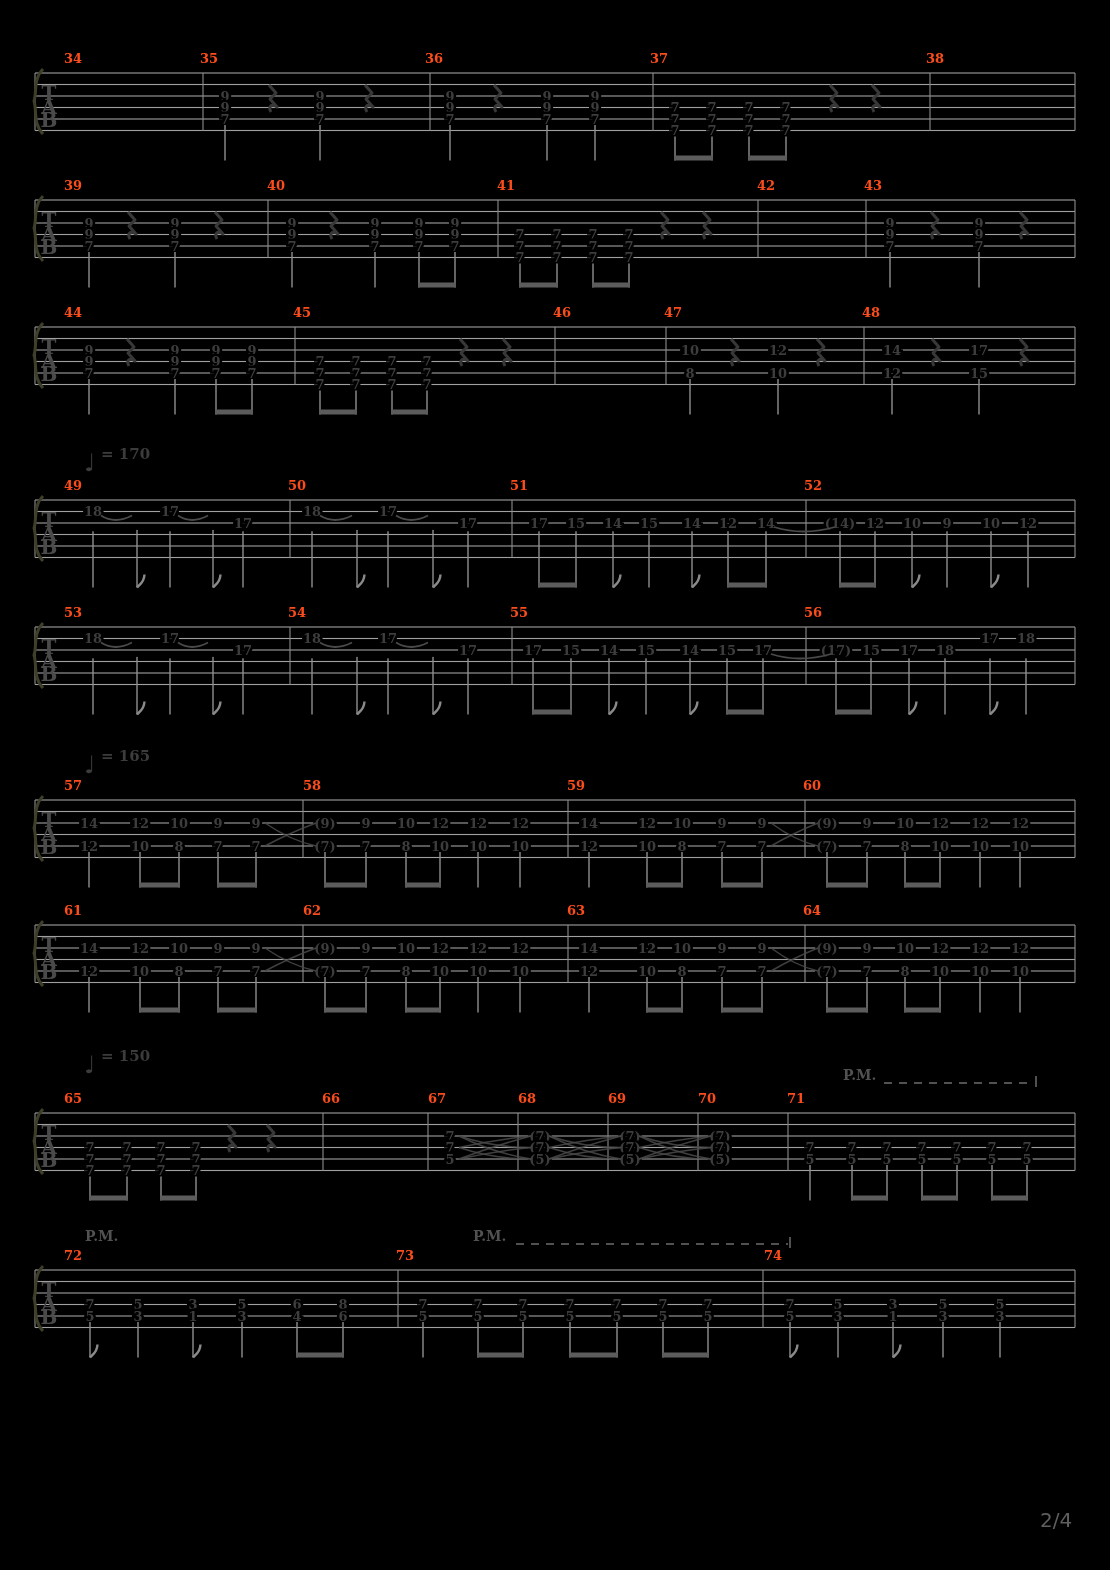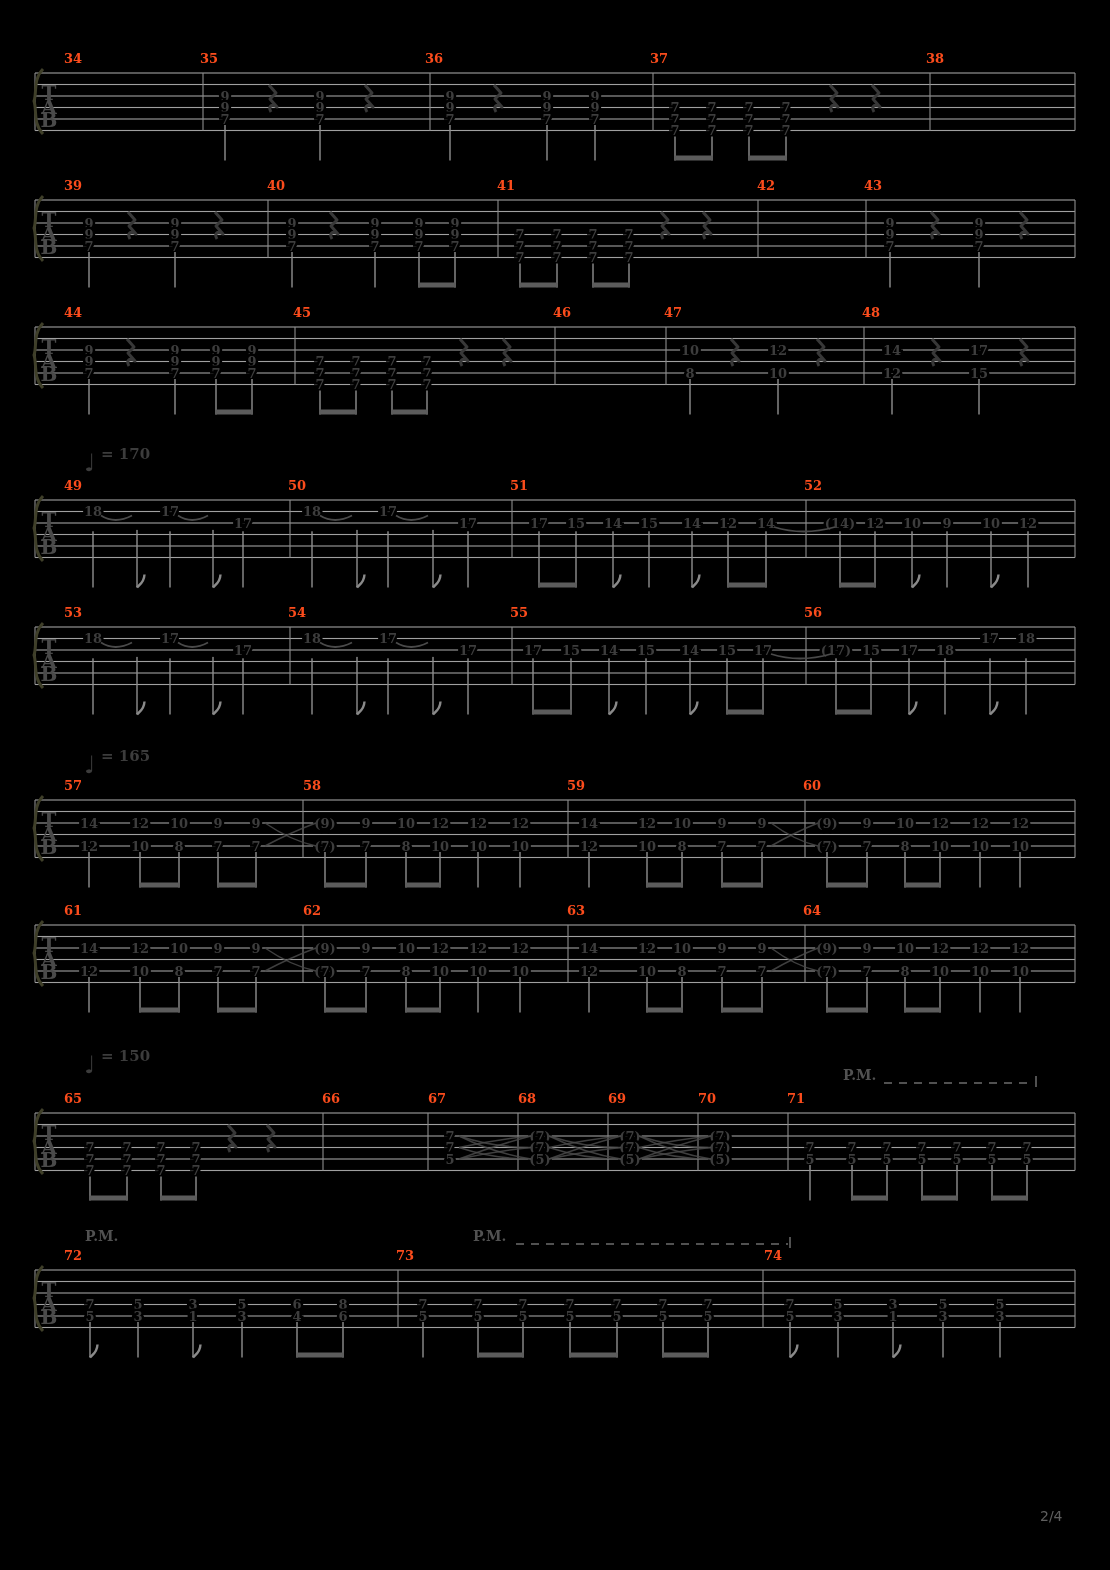--- a/index.html
+++ b/index.html
@@ -1,20 +1,20 @@
 <!DOCTYPE html>
 <html><head>
 <meta charset="utf-8">
 <style>
   html,body{margin:0;padding:0;background:#000;}
   #page{position:relative;width:1110px;height:1570px;background:#000;overflow:hidden;
         font-family:"DejaVu Serif", serif;}
   #score-svg{position:absolute;left:0;top:0;}
   #page-number{position:absolute;left:1040px;top:1508px;color:#5f5f5f;
-               font-family:"DejaVu Sans", sans-serif;font-size:14px;}
+               font-family:"DejaVu Sans", sans-serif;font-size:20px;}
 </style>
 </head>
 <body>
 
 <div id="page">
   <svg id="score-svg" width="1110" height="1570" viewBox="0 0 1110 1570">
       <g>
         <rect x="35" y="72.45" width="1040" height="1.1" fill="#a0a0a0"></rect>
         <rect x="35" y="83.95" width="1040" height="1.1" fill="#a0a0a0"></rect>
         <rect x="35" y="95.45" width="1040" height="1.1" fill="#a0a0a0"></rect>

